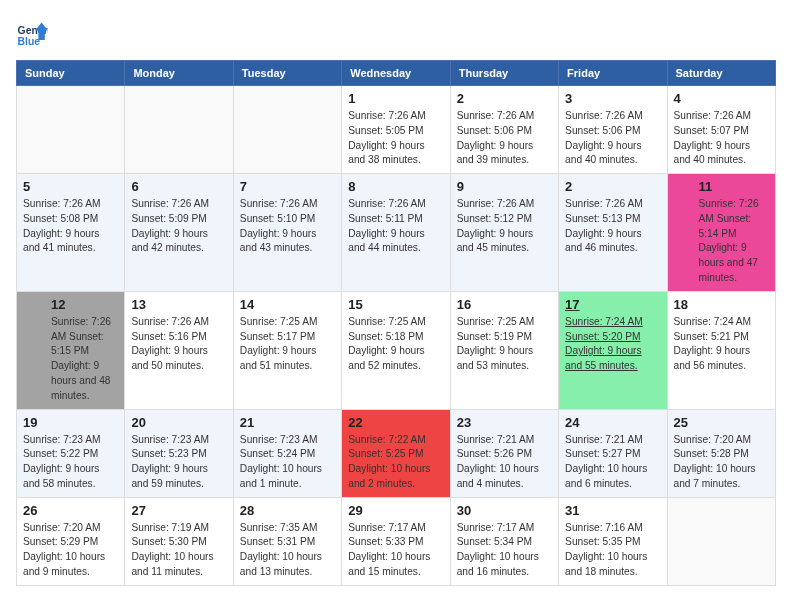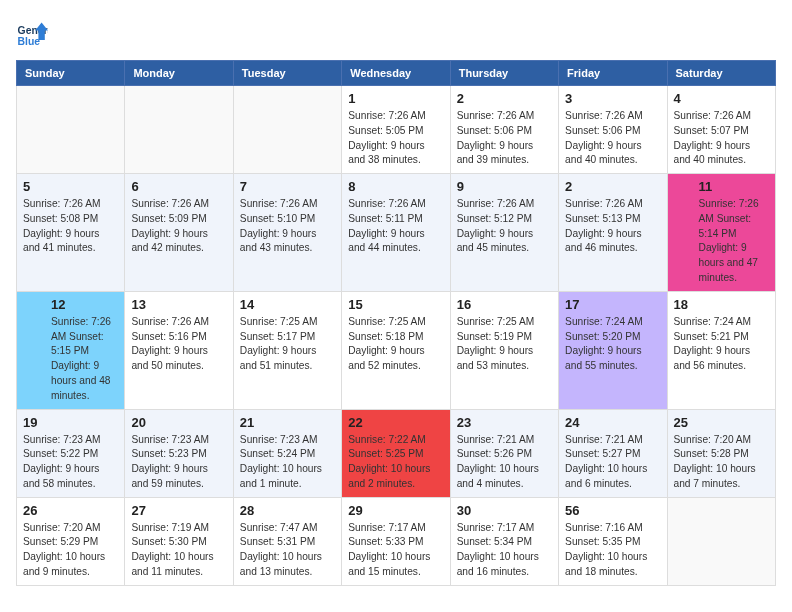--- a/index.html
+++ b/index.html
@@ -179,21 +179,21 @@
 Daylight: 9 hours and 46 minutes.</div>
         </td>
         <td style="background: #ec4899; padding-left: 31px;">
           <div class="day-num">11</div>
           <div class="day-info">Sunrise: 7:26 AM
 Sunset: 5:14 PM
 Daylight: 9 hours and 47 minutes.</div>
         </td>
       </tr>
       <tr>
-        <td style="background: #7dd3fc; padding-left: 34px;">
+        <td style="background: #a3a3a3; padding-left: 34px;">
           <div class="day-num">12</div>
           <div class="day-info">Sunrise: 7:26 AM
 Sunset: 5:15 PM
 Daylight: 9 hours and 48 minutes.</div>
         </td>
         <td style="background: rgb(255, 255, 255); margin-left: 20px;">
           <div class="day-num">13</div>
           <div class="day-info">Sunrise: 7:26 AM
 Sunset: 5:16 PM
 Daylight: 9 hours and 50 minutes.</div>
@@ -209,21 +209,21 @@
           <div class="day-info">Sunrise: 7:25 AM
 Sunset: 5:18 PM
 Daylight: 9 hours and 52 minutes.</div>
         </td>
         <td style="background: rgb(255, 255, 255);">
           <div class="day-num">16</div>
           <div class="day-info">Sunrise: 7:25 AM
 Sunset: 5:19 PM
 Daylight: 9 hours and 53 minutes.</div>
         </td>
-        <td style="background: #c4b5fd;">
+        <td style="background: #86efac; text-decoration: underline;">
           <div class="day-num">17</div>
           <div class="day-info">Sunrise: 7:24 AM
 Sunset: 5:20 PM
 Daylight: 9 hours and 55 minutes.</div>
         </td>
         <td style="background: rgb(255, 255, 255);">
           <div class="day-num">18</div>
           <div class="day-info">Sunrise: 7:24 AM
 Sunset: 5:21 PM
 Daylight: 9 hours and 56 minutes.</div>
@@ -281,38 +281,38 @@
 Daylight: 10 hours and 9 minutes.</div>
         </td>
         <td style="background: rgb(255, 255, 255);">
           <div class="day-num">27</div>
           <div class="day-info">Sunrise: 7:19 AM
 Sunset: 5:30 PM
 Daylight: 10 hours and 11 minutes.</div>
         </td>
         <td style="background: rgb(255, 255, 255);">
           <div class="day-num">28</div>
-          <div class="day-info">Sunrise: 7:47 AM
+          <div class="day-info">Sunrise: 7:35 AM
 Sunset: 5:31 PM
 Daylight: 10 hours and 13 minutes.</div>
         </td>
         <td style="background: rgb(255, 255, 255);">
           <div class="day-num">29</div>
           <div class="day-info">Sunrise: 7:17 AM
 Sunset: 5:33 PM
 Daylight: 10 hours and 15 minutes.</div>
         </td>
         <td style="background: rgb(255, 255, 255);">
           <div class="day-num">30</div>
           <div class="day-info">Sunrise: 7:17 AM
 Sunset: 5:34 PM
 Daylight: 10 hours and 16 minutes.</div>
         </td>
         <td style="background: rgb(255, 255, 255);">
-          <div class="day-num">56</div>
+          <div class="day-num">31</div>
           <div class="day-info">Sunrise: 7:16 AM
 Sunset: 5:35 PM
 Daylight: 10 hours and 18 minutes.</div>
         </td>
         <td class="empty"></td>
       </tr>
     </tbody>
 </table>
 
 </body></html>

